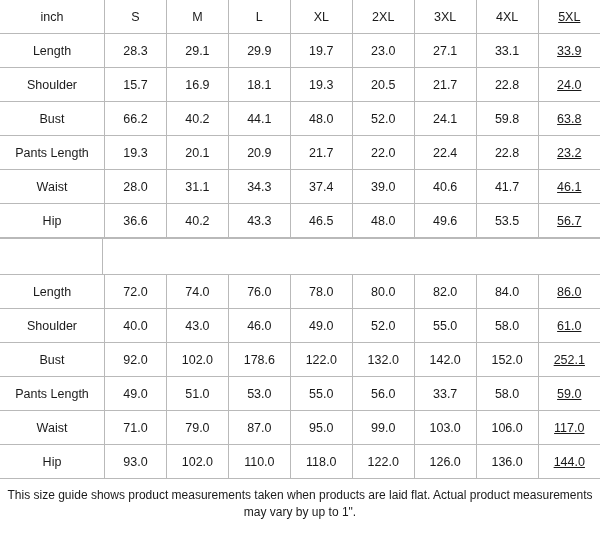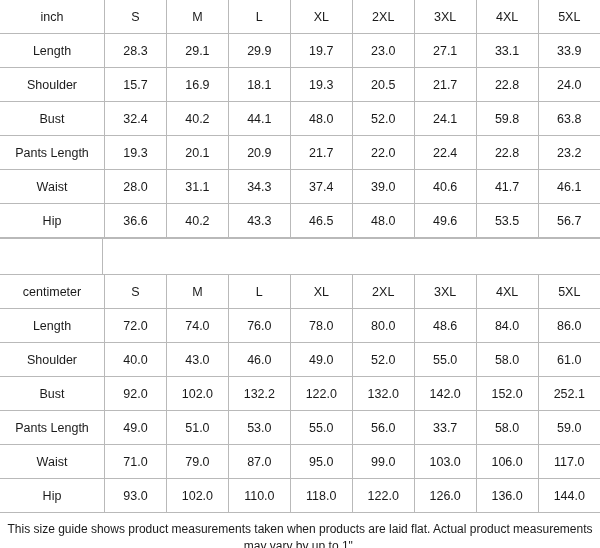--- a/index.html
+++ b/index.html
@@ -43,20 +43,21 @@
   }
   table.size-table tr.header-row td {
     font-size: 12.5px;
   }
   
   table.size-table tr td:first-child {
     border-left: none;
   }
   table.size-table tr td:last-child {
     border-right: none;
+    text-decoration: underline;
   }
   table.size-table tr:first-child td {
     border-top: none;
   }
   .spacer-row-table {
     width: 600px;
     border-collapse: collapse;
     table-layout: fixed;
   }
   .spacer-row-table td {
@@ -117,21 +118,21 @@
         <td>16.9</td>
         <td>18.1</td>
         <td>19.3</td>
         <td>20.5</td>
         <td>21.7</td>
         <td>22.8</td>
         <td>24.0</td>
       </tr>
       <tr>
         <td class="rowhead">Bust</td>
-        <td>32.4</td>
+        <td>66.2</td>
         <td>40.2</td>
         <td>44.1</td>
         <td>48.0</td>
         <td>52.0</td>
         <td>24.1</td>
         <td>59.8</td>
         <td>63.8</td>
       </tr>
       <tr>
         <td class="rowhead">Pants Length</td>
@@ -173,58 +174,47 @@
     <tbody>
       <tr>
         <td class="left-cell"></td>
         <td class="right-cell"></td>
       </tr>
     </tbody>
   </table>
 
   <table class="size-table">
     <tbody>
-      <tr class="header-row">
-        <td class="unit">centimeter</td>
-        <td>S</td>
-        <td>M</td>
-        <td>L</td>
-        <td>XL</td>
-        <td>2XL</td>
-        <td>3XL</td>
-        <td>4XL</td>
-        <td>5XL</td>
-      </tr>
       <tr>
         <td class="rowhead">Length</td>
         <td>72.0</td>
         <td>74.0</td>
         <td>76.0</td>
         <td>78.0</td>
         <td>80.0</td>
-        <td>48.6</td>
+        <td>82.0</td>
         <td>84.0</td>
         <td>86.0</td>
       </tr>
       <tr>
         <td class="rowhead">Shoulder</td>
         <td>40.0</td>
         <td>43.0</td>
         <td>46.0</td>
         <td>49.0</td>
         <td>52.0</td>
         <td>55.0</td>
         <td>58.0</td>
         <td>61.0</td>
       </tr>
       <tr>
         <td class="rowhead">Bust</td>
         <td>92.0</td>
         <td>102.0</td>
-        <td>132.2</td>
+        <td>178.6</td>
         <td>122.0</td>
         <td>132.0</td>
         <td>142.0</td>
         <td>152.0</td>
         <td>252.1</td>
       </tr>
       <tr>
         <td class="rowhead">Pants Length</td>
         <td>49.0</td>
         <td>51.0</td>

